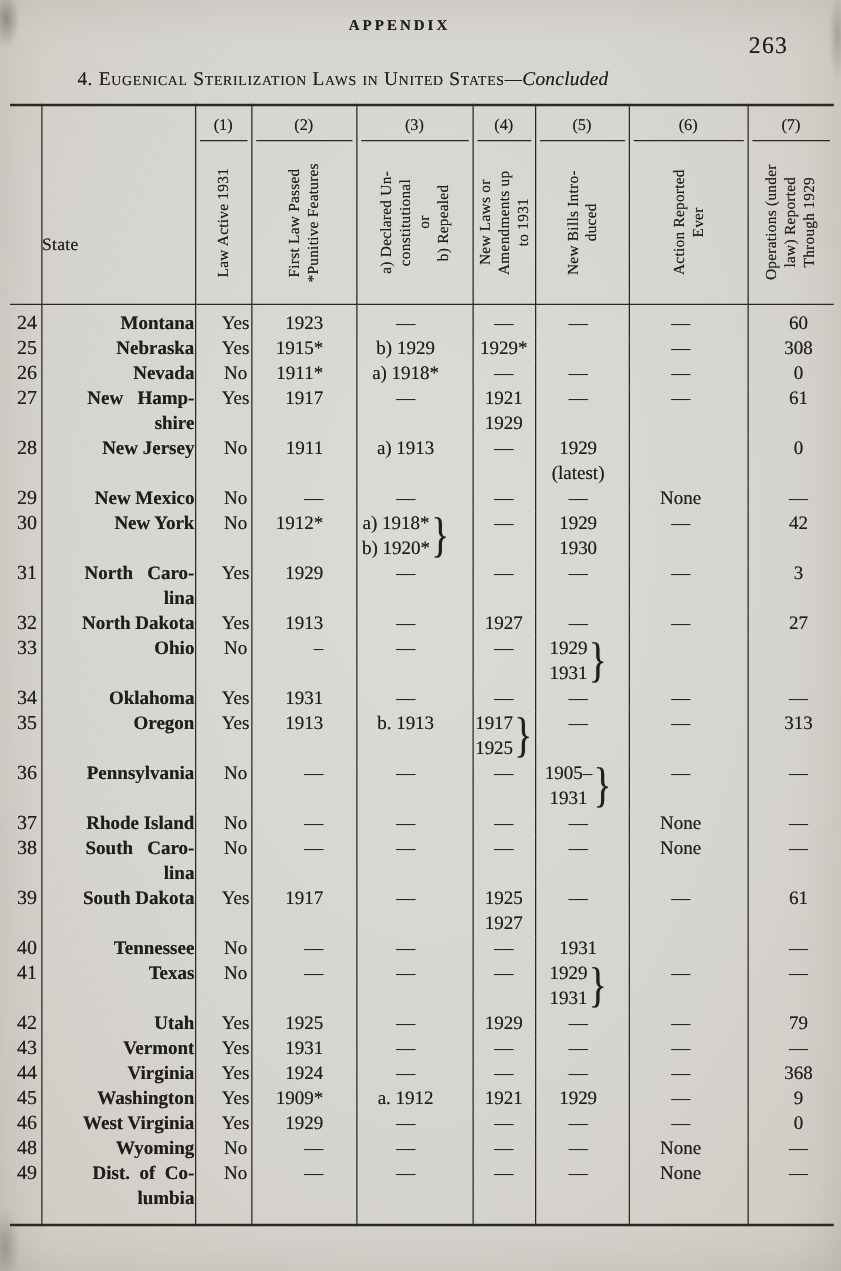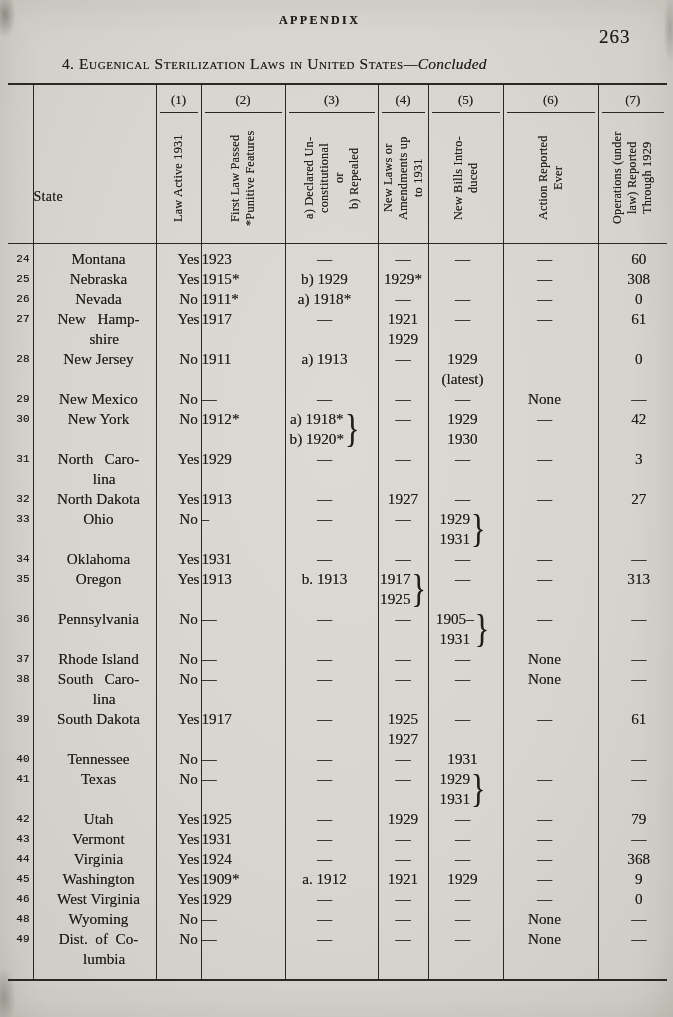--- a/index.html
+++ b/index.html
@@ -67,24 +67,24 @@
     font-size:12.3px; line-height:15px; letter-spacing:0.2px;
   }
   .state-label { margin-top:104px; text-align:left; font-size:14px; letter-spacing:0.3px; }
 
   tbody td {
     vertical-align:top; font-size:15.2px; line-height:20px;
     white-space:pre-wrap;
   }
   tbody tr:first-child td { padding-top:5px; }
   tbody tr:last-child td { padding-bottom:10px; }
-  td.num { text-align:right; padding-right:3px; font-size:11px;font-family:Liberation Mono, monospace; }
-  td.state { text-align:center; padding-left:8px; }
+  td.num { text-align:right; padding-right:3px; font-size:16px; }
+  td.state { text-align:right; padding-left:8px;font-weight:bold; }
   td.c1 { text-align:center;padding-left:20px; }
-  td.c2 { text-align:left; padding-right:26px; }
+  td.c2 { text-align:right; padding-right:26px; }
   td.c3 { text-align:center; padding-right:14px; }
   td.c4 { text-align:center; }
   td.c5 { text-align:center; padding-right:6px; }
   td.c6 { text-align:center; padding-right:12px; }
   td.c7 { text-align:center;padding-left:12px; }
 
   .brace-wrap { display:inline-flex; align-items:center; }
   .brace-text { white-space:pre-wrap; text-align:center; }
   .brace {
     font-size:30px; line-height:40px; font-weight:400;

